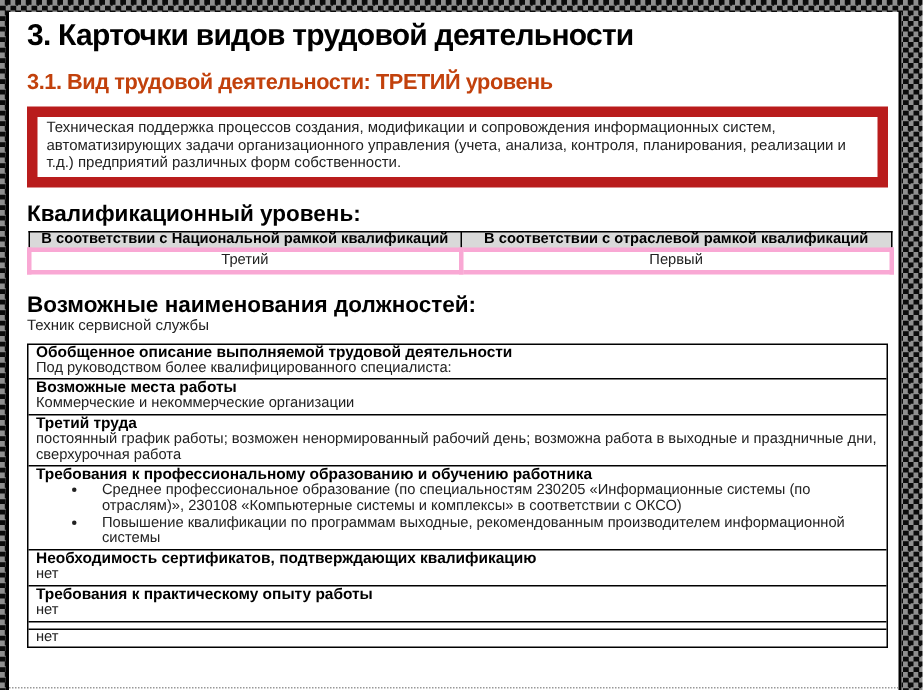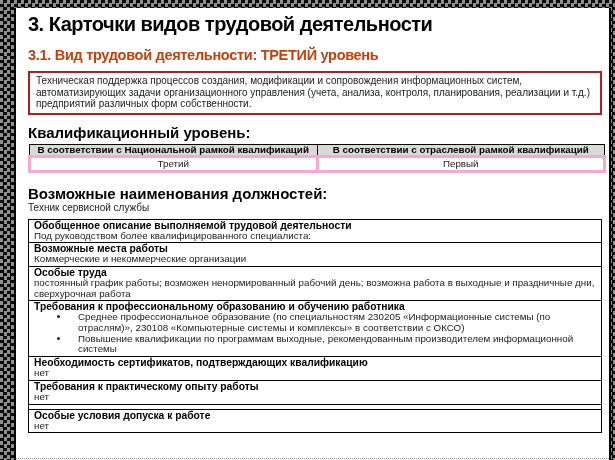--- a/index.html
+++ b/index.html
@@ -2,35 +2,35 @@
 <html><head>
 <meta charset="utf-8">
 <style>
   html,body{margin:0;padding:0;}
   body{
     width:615px;height:460px;overflow:hidden;position:relative;
     font-family:"Liberation Sans","DejaVu Sans",sans-serif;
     background:repeating-conic-gradient(#0b0b0b 0% 25%, #8f8f8f 0% 50%) 0 0/7px 7px;
   }
   .page{
-    position:absolute;left:14px;top:8px;width:597px;height:452px;
+    position:absolute;left:4px;top:8px;width:597px;height:452px;
     background:#fff;border-left:2px solid #000;border-right:2px solid #000;
     box-sizing:border-box;overflow:hidden;
   }
   .content{padding:0 5px 0 12px;color:#111;}
   h1.doc-title{
     margin:5px 0 0 0;font-size:20px;line-height:22px;font-weight:900;
     letter-spacing:-0.5px;color:#000;
   }
   h2.doc-subtitle{
     margin:13px 0 0 0;font-size:14.5px;line-height:15px;font-weight:900;
     letter-spacing:-0.3px;color:#c2410c;
   }
   .intro-box{
-    margin-top:8px;margin-right:2px;border:2px solid #b91c1c;
+    margin-top:8px;margin-right:2px;border:7px solid #b91c1c;
     padding:2px 6px 3px 6px;font-size:10px;line-height:11.5px;color:#222;
   }
   .field-label{margin-top:9px;font-size:15px;font-weight:bold;color:#000;}
   table.qual-table{
     margin-top:3px;border-collapse:collapse;width:578px;table-layout:fixed;
   }
   table.qual-table th{
     background:#d9d9d9;border:1px solid #000;font-size:9.8px;line-height:10.5px;
     font-weight:bold;text-align:center;padding:0 4px;color:#000;
   }
@@ -94,21 +94,21 @@
         <div class="sec-title">Обобщенное описание выполняемой трудовой деятельности</div>
         <div class="sec-text">Под руководством более квалифицированного специалиста:</div>
       </div>
 
       <div class="sec">
         <div class="sec-title">Возможные места работы</div>
         <div class="sec-text">Коммерческие и некоммерческие организации</div>
       </div>
 
       <div class="sec">
-        <div class="sec-title">Особые труда</div>
+        <div class="sec-title">Третий труда</div>
         <div class="sec-text">постоянный график работы; возможен ненормированный рабочий день; возможна работа в выходные и праздничные дни, сверхурочная работа</div>
       </div>
 
       <div class="sec">
         <div class="sec-title">Требования к профессиональному образованию и обучению работника</div>
         <ul class="tight">
           <li>Среднее профессиональное образование (по специальностям 230205 «Информационные системы (по отраслям)», 230108 «Компьютерные системы и комплексы» в соответствии с ОКСО)</li>
           <li>Повышение квалификации по программам выходные, рекомендованным производителем информационной системы</li>
         </ul>
       </div>
@@ -119,20 +119,19 @@
       </div>
 
       <div class="sec">
         <div class="sec-title">Требования к практическому опыту работы</div>
         <div class="sec-text">нет</div>
       </div>
 
       <div class="spacer-row"></div>
 
       <div class="sec">
-        <div class="sec-title">Особые условия допуска к работе</div>
         <div class="sec-text">нет</div>
       </div>
 
     </div>
   </div>
   <div class="page-bottom-line"></div>
 </div>
 
 </body></html>

